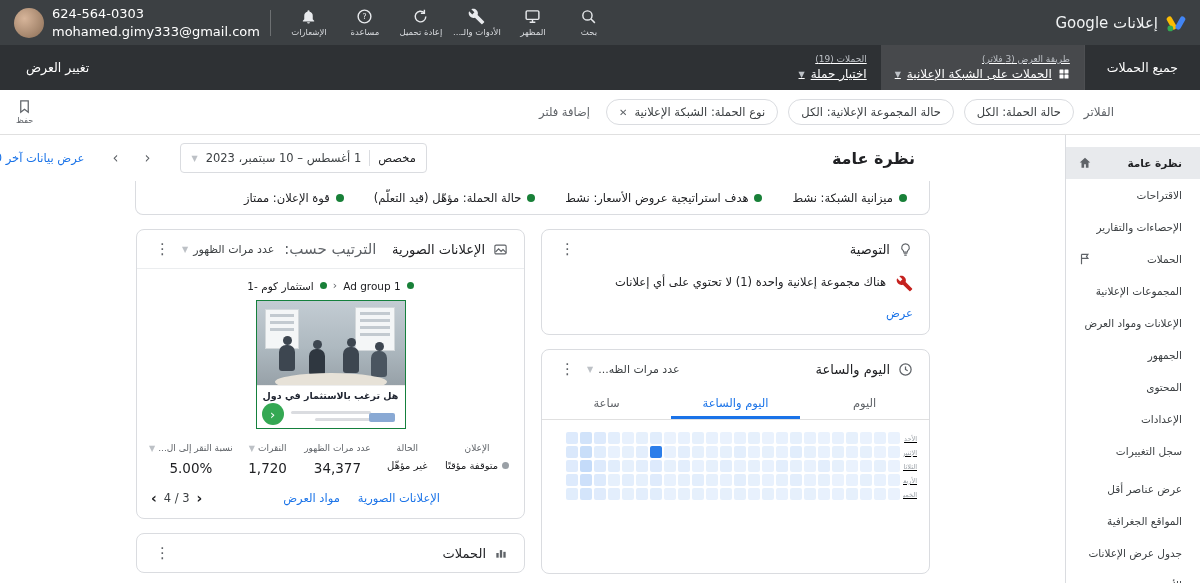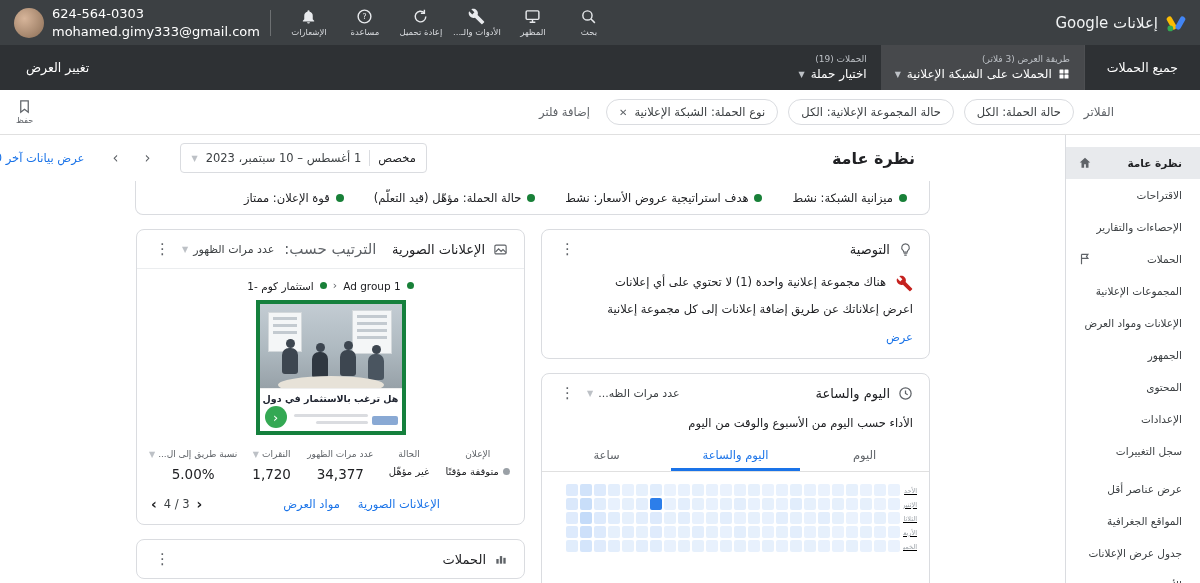--- a/index.html
+++ b/index.html
@@ -13,21 +13,21 @@
   .top-action { width:56px; display:flex; flex-direction:column; align-items:center; gap:2px; color:#e8eaed; cursor:pointer; }
   .top-action .lbl { font-size:8.5px; color:#dadce0; white-space:nowrap; }
   .v-div { width:1px; height:26px; background:rgba(255,255,255,.25); margin:0 10px; }
   .account { display:flex; align-items:center; gap:8px; }
   .account-text { text-align:left; direction:ltr; font-size:13px; line-height:1.35; color:#fff; }
   .avatar { width:30px; height:30px; border-radius:50%; background:radial-gradient(circle at 35% 35%, #d7b59a, #8a6d55); flex:0 0 auto; }
 
   
   .navbar { height:45px; background:#2e3134; display:flex; align-items:stretch; color:#fff; }
   .all-campaigns { display:flex; align-items:center; padding:0 22px; font-size:12.5px; border-left:1px solid rgba(255,255,255,.15); white-space:nowrap; cursor:pointer; }
-  .switcher { display:flex; flex-direction:column; justify-content:center; gap:3px; padding:10px 14px; cursor:pointer; }
+  .switcher { display:flex; flex-direction:column; justify-content:center; gap:3px; padding:10px 14px; cursor:pointer;text-decoration:underline; }
   .switcher.sel { background:#47494c; }
   .sw-cap { font-size:9px; color:#bdc1c6; white-space:nowrap; }
   .sw-val { display:flex; align-items:center; gap:6px; font-size:12px; color:#fff; white-space:nowrap; }
   .caret { font-size:8px; color:#bdc1c6; }
   .change-view { margin-right:auto; display:flex; align-items:center; padding:0 26px; font-size:12.5px; cursor:pointer; white-space:nowrap; }
 
   
   .filterbar { height:45px; background:#fff; border-bottom:1px solid #e0e0e0; display:flex; align-items:center; padding:0 16px; gap:10px; }
   .filters-label { margin-right:70px; font-size:12px; color:#5f6368; white-space:nowrap; }
   .chip { height:26px; display:flex; align-items:center; gap:7px; border:1px solid #dadce0; border-radius:14px; padding:0 12px; font-size:11.5px; color:#3c4043; cursor:pointer; white-space:nowrap; background:#fff; }
@@ -72,21 +72,21 @@
   .dd { display:flex; align-items:center; gap:5px; font-size:11px; color:#3c4043; cursor:pointer; white-space:nowrap; }
   .muted-lbl { font-size:15px; color:#5f6368; white-space:nowrap; }
 
   
   .dc-head { border-bottom:1px solid #ebedef; }
   .adgroup-row { display:flex; align-items:center; justify-content:center; gap:6px; padding:10px 0 8px; font-size:10.5px; color:#202124; }
   .mini-dot { width:7px; height:7px; border-radius:50%; background:#188038; }
   .bc-sep { color:#5f6368; font-size:11px; }
   .ltr { direction:ltr; unicode-bidi:embed; }
 
-  .creative { width:150px; margin:0 auto; position:relative; border:4px solid #15803d; }
+  .creative { width:150px; margin:0 auto; position:relative; border:1px solid #15803d; }
   .photo { height:84px; position:relative; overflow:hidden; background:linear-gradient(180deg,#c3ccd3 0%,#aeb9c0 55%,#97a1a8 100%); }
   .board { position:absolute; background:#f4f6f7; border:1px solid #d3d8db; }
   .b1 { left:8px; top:8px; width:34px; height:40px; }
   .b2 { right:10px; top:6px; width:40px; height:44px; }
   .board i { display:block; height:3px; background:#c3cad0; margin:4px 4px 0; }
   .person { position:absolute; width:16px; height:26px; background:#3d4650; border-radius:7px 7px 3px 3px; }
   .person::before { content:""; position:absolute; top:-9px; left:4px; width:9px; height:9px; border-radius:50%; background:#3d4650; }
   .p1 { left:22px; bottom:14px; } .p2 { left:52px; bottom:10px; background:#2f3740; } .p3 { right:46px; bottom:12px; } .p4 { right:18px; bottom:8px; background:#4a5560; }
   .desk { position:absolute; bottom:-6px; left:18px; right:18px; height:18px; background:#e7e2d8; border-radius:50%; }
   .caption { background:#fff; text-align:center; font-size:9.5px; font-weight:bold; color:#1f2430; padding:4px 2px 3px; border-top:1px solid #eee; }
@@ -366,42 +366,40 @@
                 <span class="kebab push-left">⋮</span>
               </div>
               <div class="rec-row">
                 <span class="wrench-badge">
                     <svg viewBox="0 0 24 24" width="17" height="17" fill="currentColor">
                       <path d="M22.7 19l-9.1-9.1c.9-2.3.4-5-1.5-6.9-2-2-5-2.4-7.4-1.3L9 6 6 9 1.6 4.7C.4 7.1.9 10.1 2.9 12.1c1.9 1.9 4.6 2.4 6.9 1.5l9.1 9.1c.4.4 1 .4 1.4 0l2.3-2.3c.5-.4.5-1 .1-1.4z"></path>
                     </svg>
                   </span>
                 <span>هناك مجموعة إعلانية واحدة (1) لا تحتوي على أي إعلانات</span>
               </div>
-              <div class="rec-line2">اعرض إعلاناتك عن طريق إضافة إعلانات إلى كل مجموعة إعلانية</div>
               <div class="rec-action">عرض</div>
             </section>
 
             <section class="card dh-card">
               <div class="card-head">
                 <div class="card-title">
                   <span class="c-ico">
                       <svg viewBox="0 0 24 24" width="15" height="15" fill="none" stroke="currentColor" stroke-width="2">
                         <circle cx="12" cy="12" r="9"></circle>
                         <path d="M12 7v5l3.5 2"></path>
                       </svg>
                     </span>
                   <span>اليوم والساعة</span>
                 </div>
                 <div class="dd push-left">
                   <span>عدد مرات الظه...</span>
                   <span class="caret">▼</span>
                 </div>
                 <span class="kebab">⋮</span>
               </div>
-              <div class="dh-sub">الأداء حسب اليوم من الأسبوع والوقت من اليوم</div>
               <div class="dh-tabs">
                 <div class="dh-tab">اليوم</div>
                 <div class="dh-tab sel">اليوم والساعة</div>
                 <div class="dh-tab">ساعة</div>
               </div>
               <div class="heatmap-wrap">
                 <div class="hm-labels">
                     <div class="hm-label">الأحد</div>
                     <div class="hm-label">الإثنين</div>
                     <div class="hm-label">الثلاثاء</div>
@@ -621,21 +619,21 @@
                 </div>
                 <div class="stat">
                   <div class="hdr">
                       <span>النقرات</span>
                       <span class="caret">▼</span>
                     </div>
                   <div class="val num">1,720</div>
                 </div>
                 <div class="stat">
                   <div class="hdr">
-                      <span>نسبة طريق إلى ال...</span>
+                      <span>نسبة النقر إلى ال...</span>
                       <span class="caret">▼</span>
                     </div>
                   <div class="val num">5.00%</div>
                 </div>
               </div>
 
               <div class="dc-foot">
                 <div class="foot-links">
                   <span>الإعلانات الصورية</span>
                   <span>مواد العرض</span>

